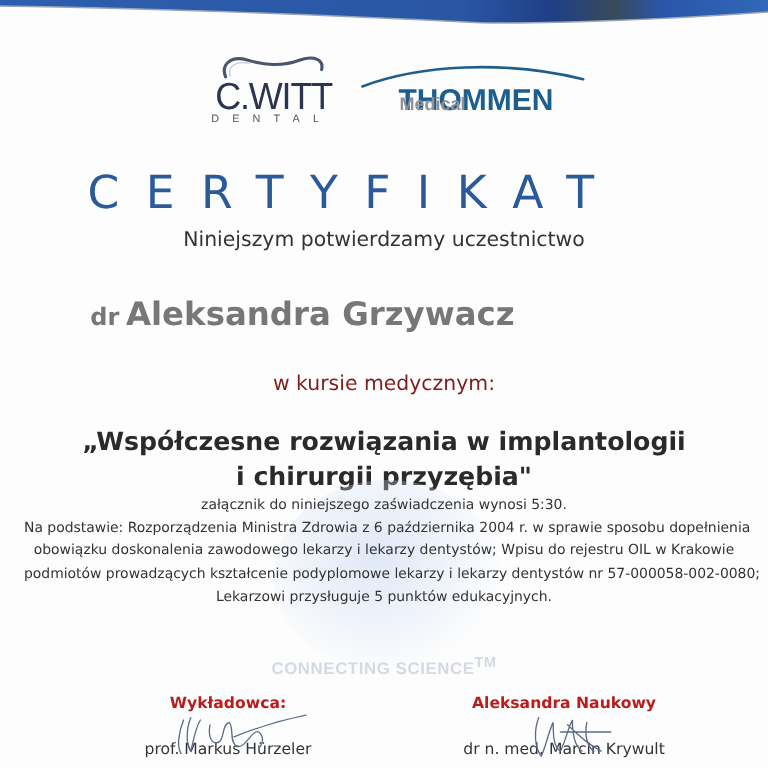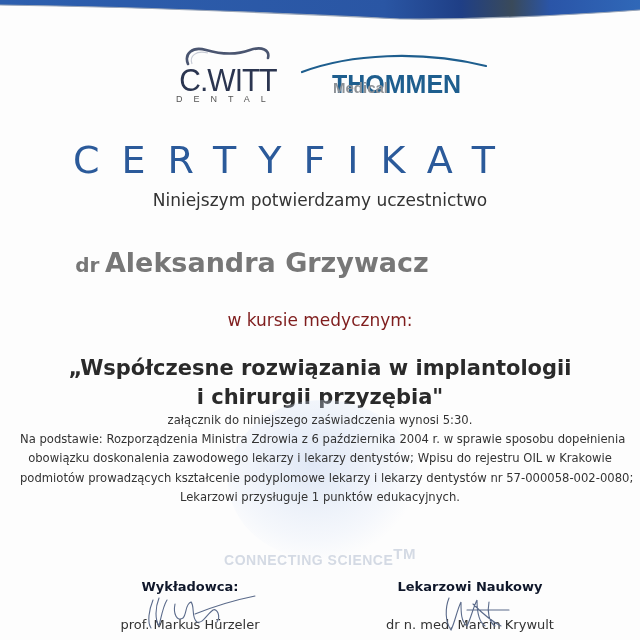--- a/index.html
+++ b/index.html
@@ -74,28 +74,28 @@
     .body-text {
       position: absolute; left: 20px; top: 411px; width: 600px; text-align: center;
       font-size: 11.6px; color: #333; line-height: 19.2px;
     }
     .body-text div { white-space: nowrap; }
     .tagline {
       position: absolute; left: 0; top: 545px; width: 640px; text-align: center;
       font-family: "Liberation Sans", sans-serif; font-size: 14px; font-weight: bold;
       color: #d4dae4; letter-spacing: 0.5px;
     }
-    .tagline sup { font-size: 15px; }
+    .tagline sup { font-size: 12px; }
     .sig-block {
       position: absolute; top: 578px; width: 240px; text-align: center;
     }
     .sig-left { left: 70px; }
     .sig-right { left: 350px; }
     .sig-role {
-      font-size: 13px; font-weight: bold; color: #0f172a; line-height: 18px;
+      font-size: 13px; font-weight: bold; color: #b91c1c; line-height: 18px;
     }
     .sig-name {
       font-size: 13px; color: #333; line-height: 18px; margin-top: 20px;
       position: relative; z-index: 2;
     }
     .signature {
       position: absolute; left: 55px; top: 14px; width: 140px; height: 40px; z-index: 3;
     }
   </style>
 </head>
@@ -148,34 +148,34 @@
   <div>i chirurgii przyzębia"</div>
 </div>
 
 <div class="watermark"></div>
 
 <div class="body-text">
   <div>załącznik do niniejszego zaświadczenia wynosi 5:30.</div>
   <div>Na podstawie: Rozporządzenia Ministra Zdrowia z  6 października 2004 r. w sprawie sposobu dopełnienia</div>
   <div>obowiązku doskonalenia zawodowego lekarzy i lekarzy dentystów; Wpisu do rejestru OIL w Krakowie</div>
   <div>podmiotów prowadzących kształcenie podyplomowe lekarzy i lekarzy dentystów nr 57-000058-002-0080;</div>
-  <div>Lekarzowi przysługuje 1 punktów edukacyjnych.</div>
+  <div>Lekarzowi przysługuje 5 punktów edukacyjnych.</div>
 </div>
 
 <div class="tagline">
   <span>CONNECTING SCIENCE</span><sup>TM</sup>
 </div>
 
 <div class="sig-block sig-left">
   <div class="sig-role">Wykładowca:</div>
   <svg class="signature" viewBox="0 0 140 40">
     <path d="M28,8 C24,18 22,30 26,36 M34,6 C30,16 30,28 34,34 C36,26 38,14 42,8 M50,12 C48,22 52,30 58,26 C62,22 60,12 66,10 C70,14 66,26 72,30 C78,32 82,22 88,18 C92,16 96,24 92,30 M70,22 C90,14 110,8 130,4" fill="none" stroke="#5a6a8a" stroke-width="1.1" stroke-linecap="round"></path>
   </svg>
   <div class="sig-name">prof. Markus Hürzeler</div>
 </div>
 
 <div class="sig-block sig-right">
-  <div class="sig-role">Lekarzowi Naukowy</div>
+  <div class="sig-role">Aleksandra Naukowy</div>
   <svg class="signature" viewBox="0 0 140 40">
     <path d="M44,6 C40,16 40,30 46,38 C50,30 52,18 56,10 C56,20 56,30 62,34 C66,26 68,16 72,8 C72,20 74,30 80,34 M62,18 L104,18 M68,12 C78,22 88,30 96,34 M84,10 C82,20 84,30 90,34" fill="none" stroke="#5a6a8a" stroke-width="1.1" stroke-linecap="round"></path>
   </svg>
   <div class="sig-name">dr n. med. Marcin Krywult</div>
 </div>
 
 </body></html>

